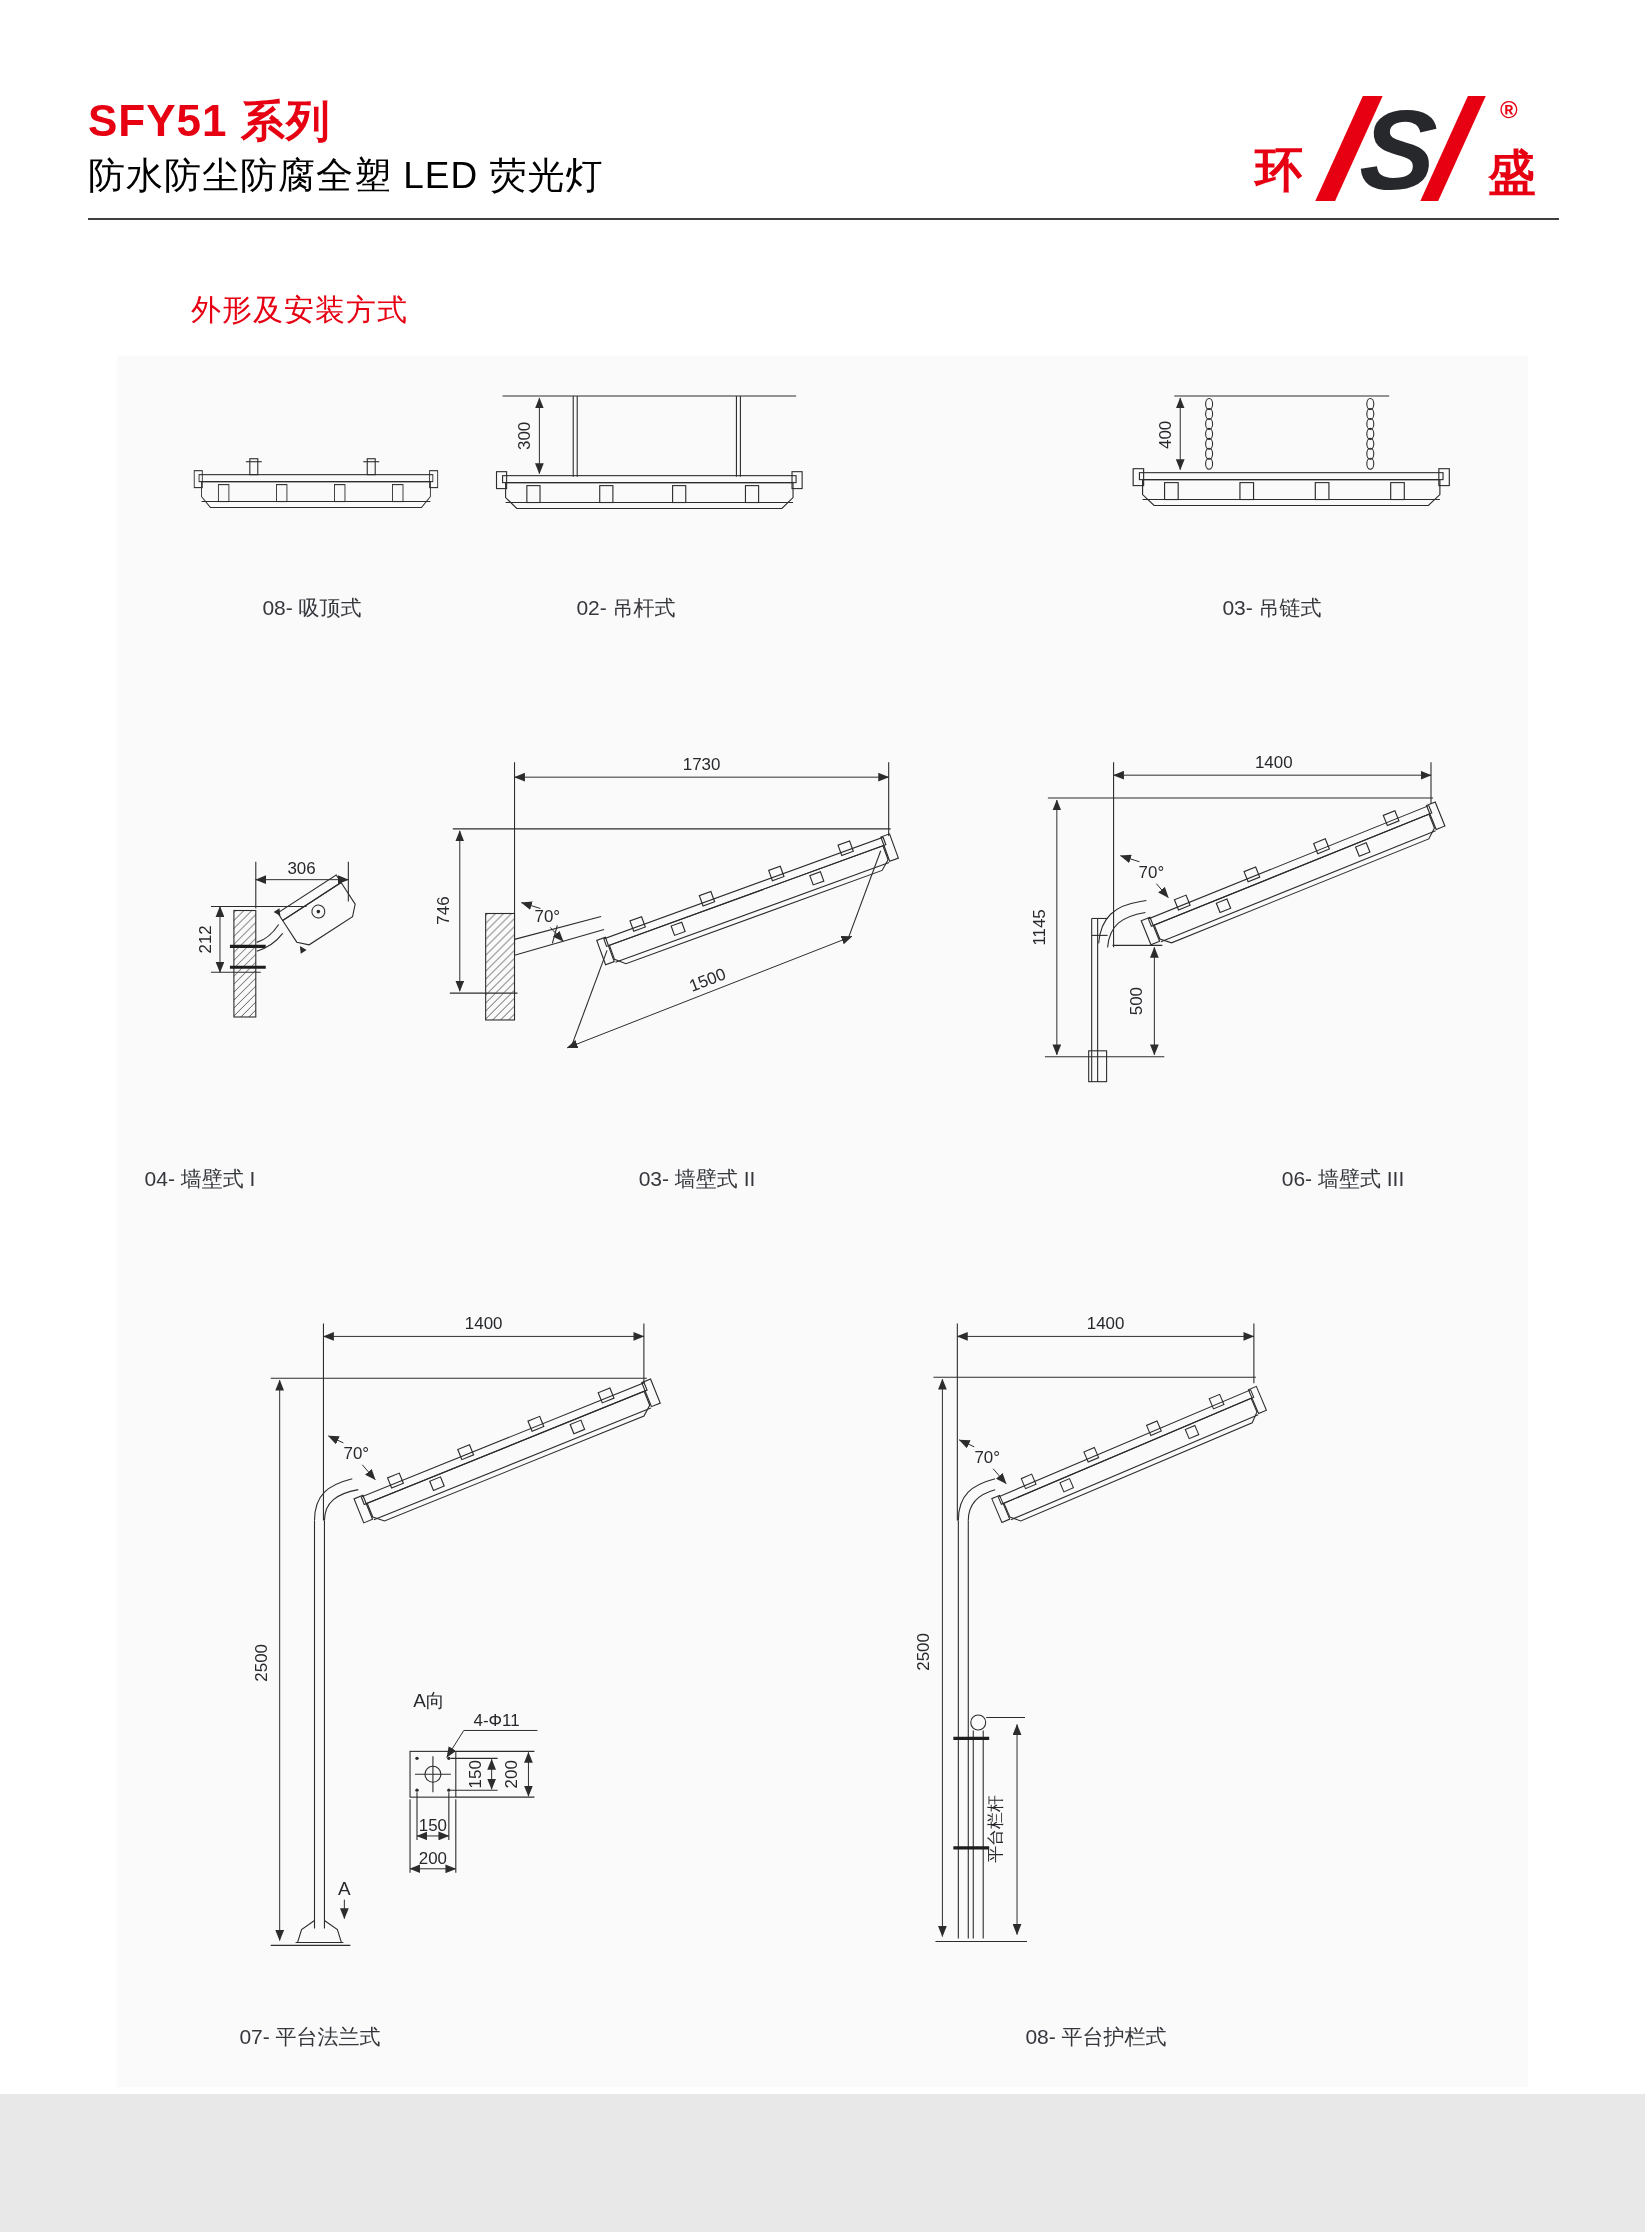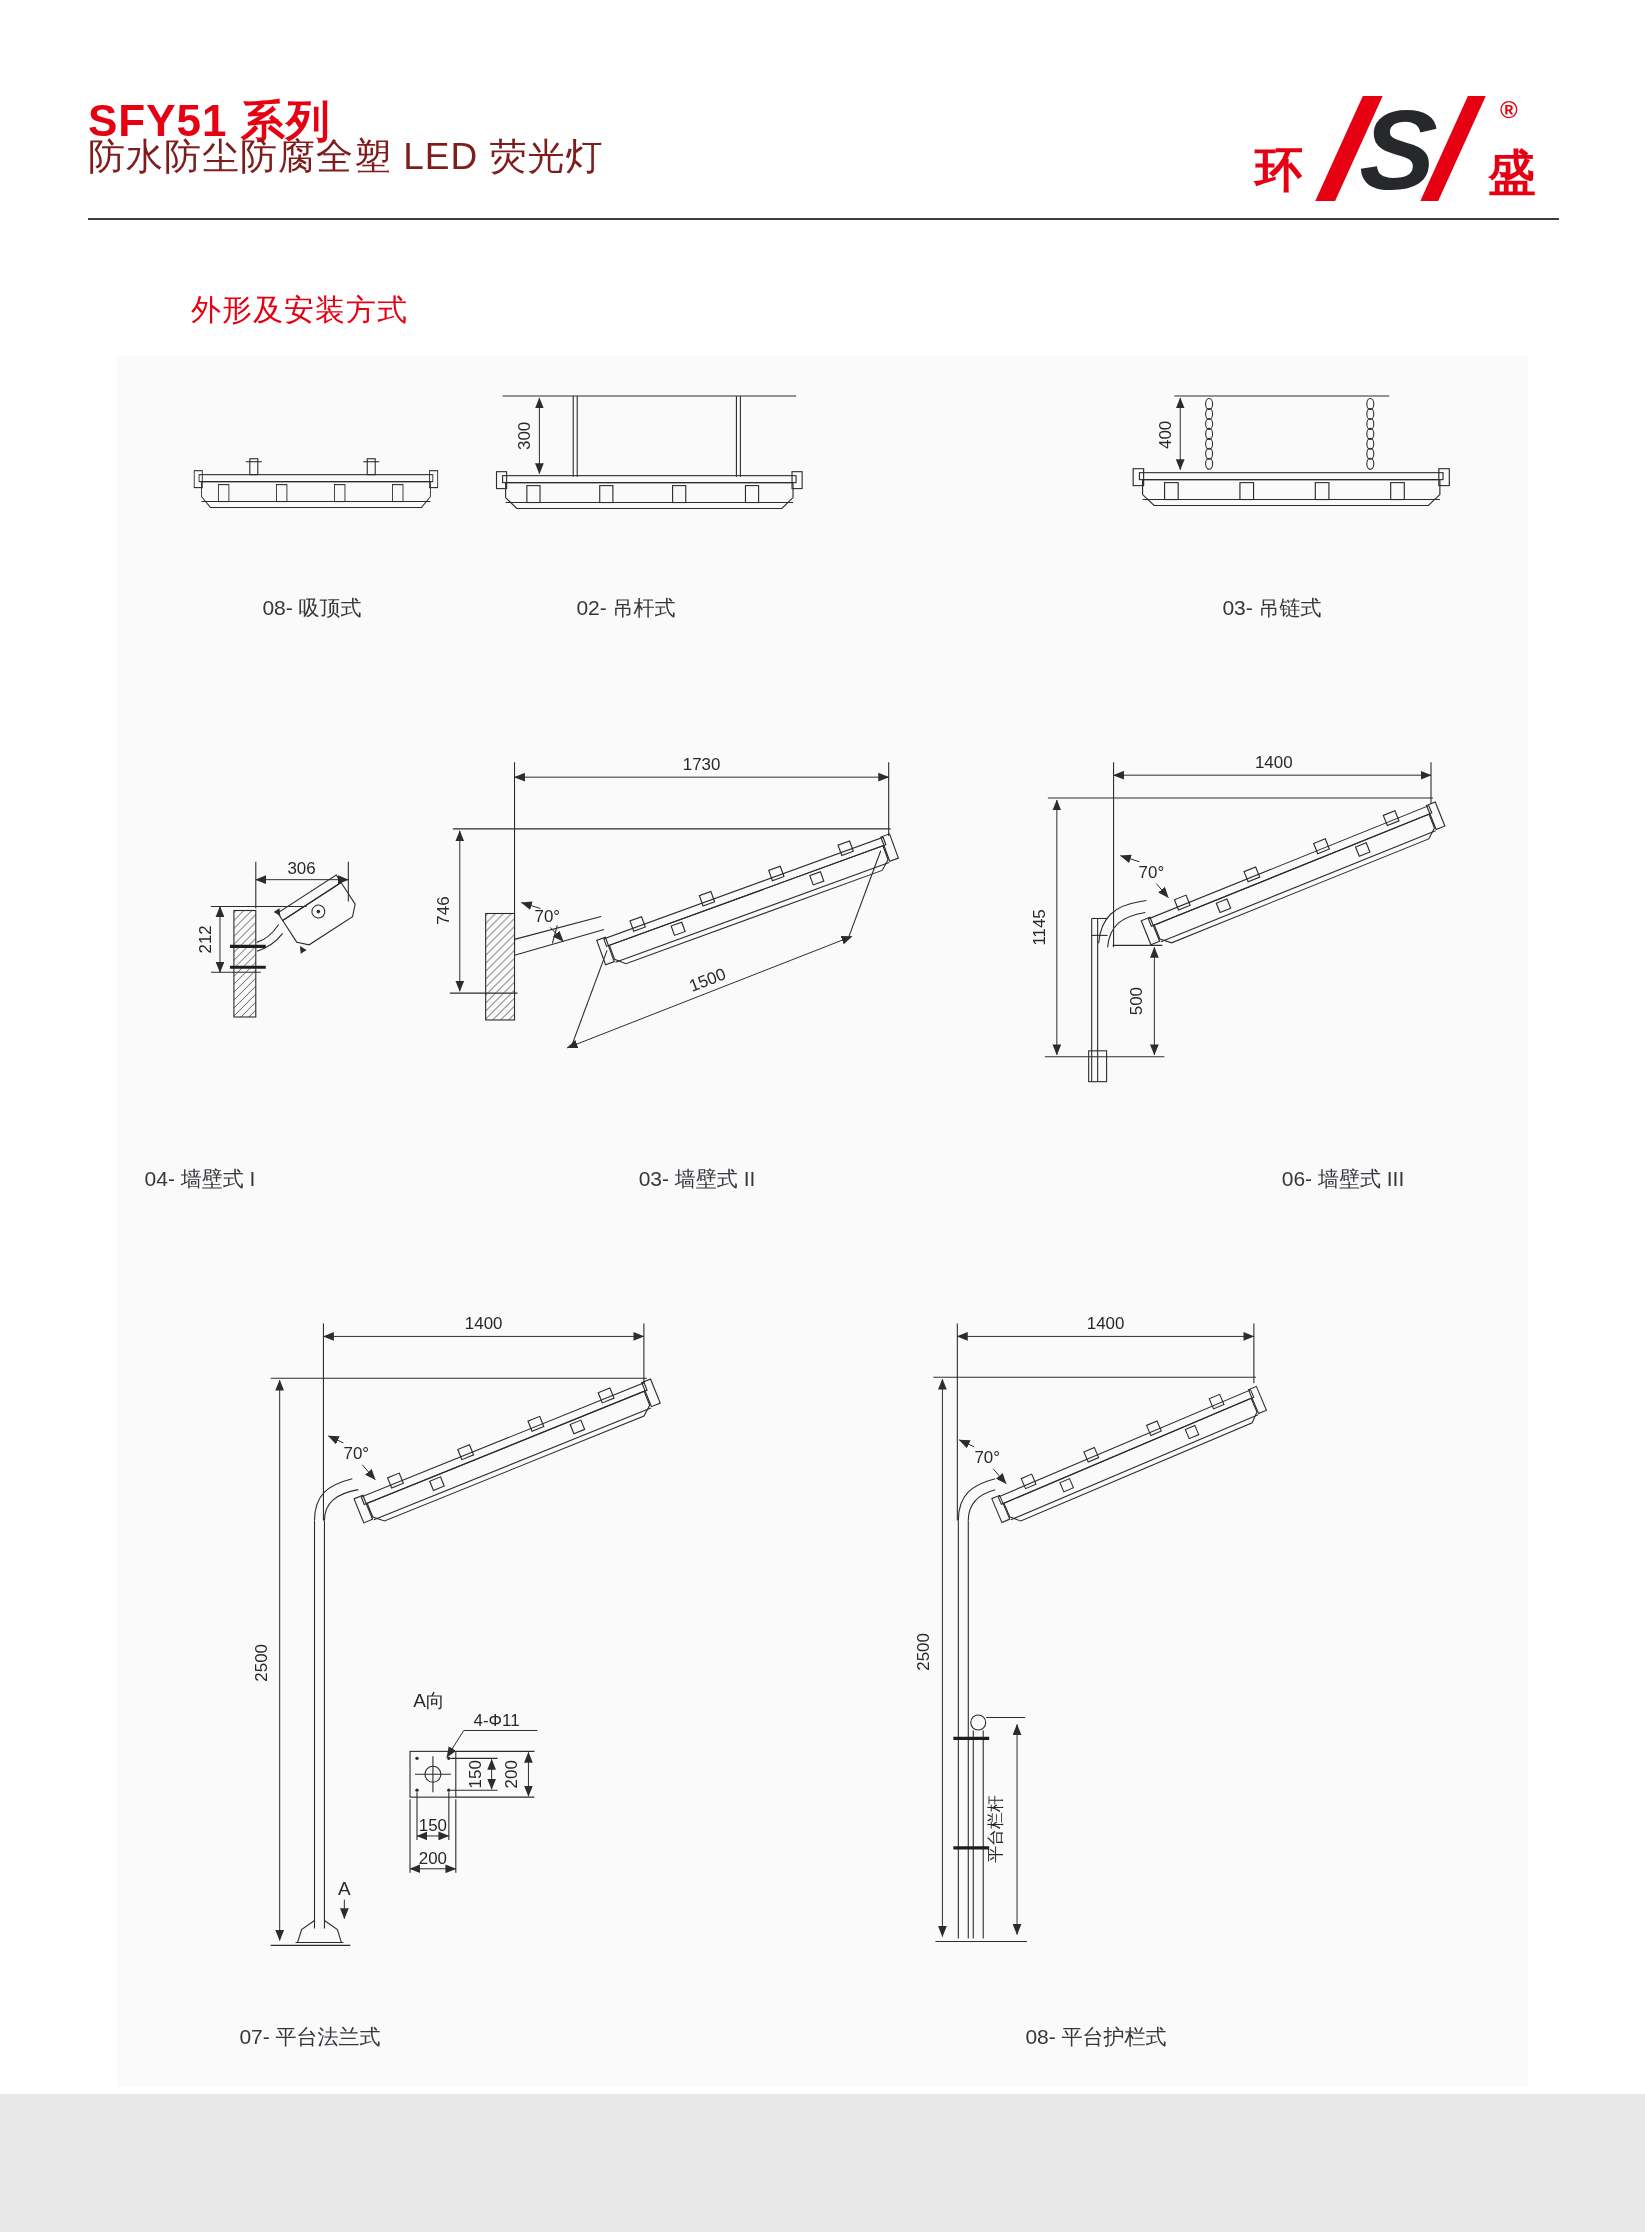--- a/index.html
+++ b/index.html
@@ -1,20 +1,20 @@
 <!DOCTYPE html>
 <html><head>
 <meta charset="utf-8">
 <style>
   html,body{margin:0;padding:0;background:#e8e8e8;}
   .page{position:relative;width:1646px;height:2094px;background:#ffffff;overflow:hidden;
         font-family:"Liberation Sans",sans-serif;}
   .abs{position:absolute;}
   .series-title{left:88px;top:92px;font-size:44px;font-weight:bold;color:#e60012;letter-spacing:1px;}
-  .subtitle{left:88px;top:132px;font-size:37px;color:#7f1d1d;letter-spacing:1px;}
+  .subtitle{left:88px;top:151px;font-size:37px;color:#000000;letter-spacing:1px;}
   .hrule{left:88px;top:218px;width:1471px;height:2px;background:#3f3f3f;}
   .section-title{left:146px;top:290px;font-size:30px;color:#e60012;letter-spacing:1px;margin-left:45px;}
   .panel{left:117px;top:356px;width:1411px;height:1731px;background:#fafafa;}
   .logo{left:1249px;top:86px;width:299px;height:119px;}
   .logo-char{position:absolute;font-size:48px;font-weight:bold;color:#e60012;}
   .logo-left{left:6px;top:52px;}
   .logo-right{left:239px;top:55px;}
   .logo-reg{position:absolute;left:251px;top:10px;font-size:24px;color:#e60012;font-weight:bold;}
   .logo-mark{position:absolute;left:64px;top:6px;}
   .lbl{position:absolute;transform:translateX(-50%);font-size:21px;color:#35373c;white-space:nowrap;}

